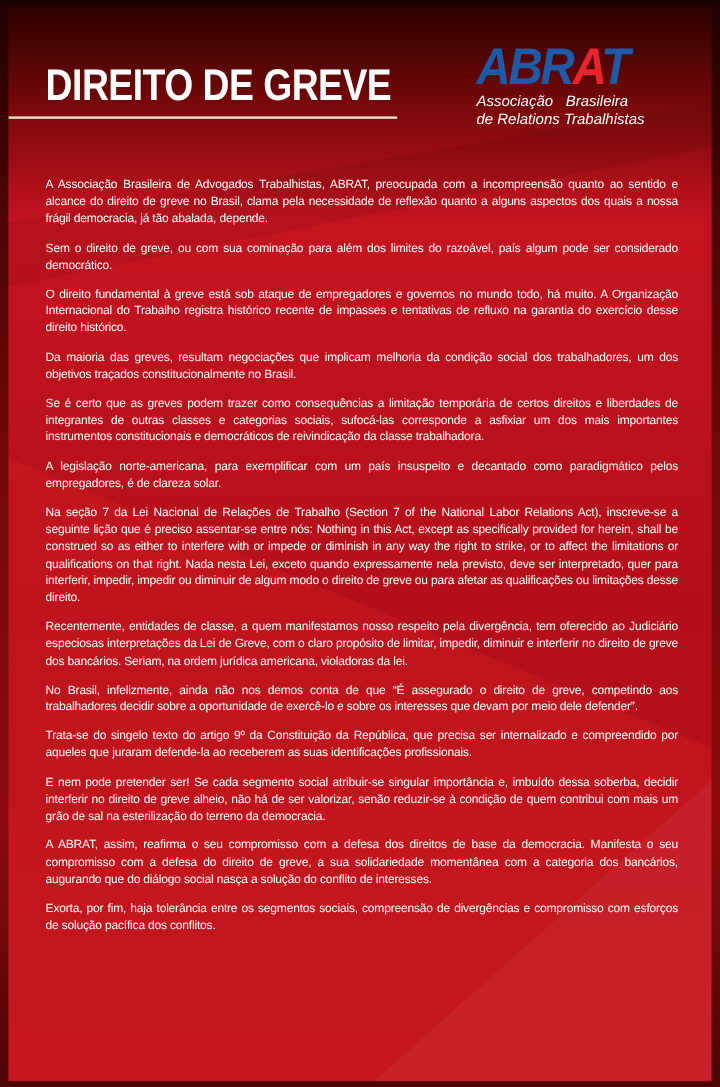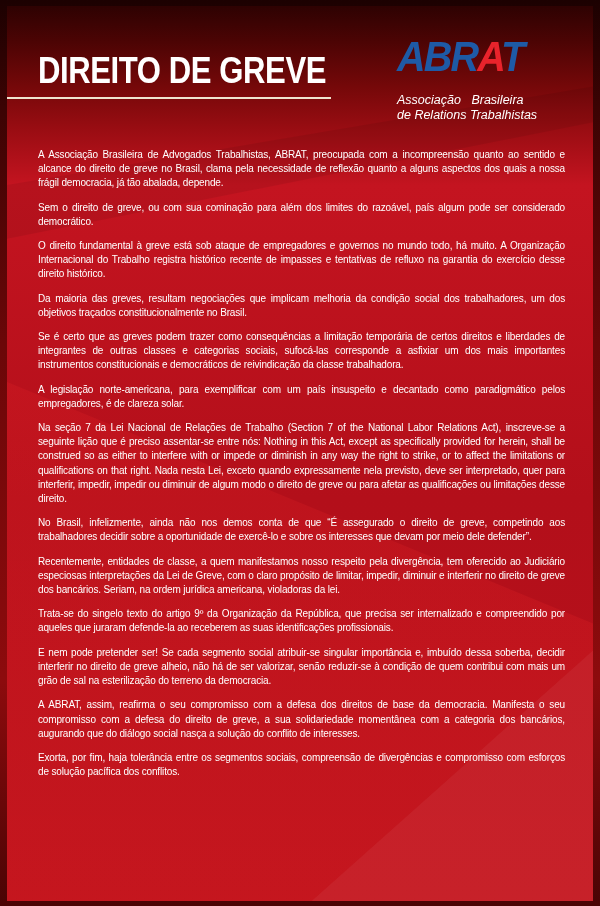--- a/index.html
+++ b/index.html
@@ -63,21 +63,21 @@
     transform:scaleX(0.92);transform-origin:left top;
     white-space:nowrap;
   }
   .lb{color:var(--logo-blue,#1e5aa6);}
   .lr{color:var(--logo-red,#e8232b);}
   .tag{
     font-size:12.5px;font-style:italic;line-height:14.5px;
     color:var(--text-white,#ffffff);
     white-space:nowrap;
   }
-  .tag1{word-spacing:7px;margin-top:19px;}
+  .tag1{word-spacing:7px;margin-top:3px;}
 
   
   .body-text{
     position:absolute;left:31px;right:28px;top:142px;
     color:var(--text-white,#ffffff);
   }
   .body-text p{
     margin:0 0 10px 0;
     font-size:10px;line-height:14.2px;letter-spacing:-0.15px;
     text-align:justify;
@@ -106,21 +106,21 @@
     </header>
 
     <main class="body-text">
         <p>A Associação Brasileira de Advogados Trabalhistas, ABRAT, preocupada com a incompreensão quanto ao sentido e alcance do direito de greve no Brasil, clama pela necessidade de reflexão quanto a alguns aspectos dos quais a nossa frágil democracia, já tão abalada, depende.</p>
         <p>Sem o direito de greve, ou com sua cominação para além dos limites do razoável, país algum pode ser considerado democrático.</p>
         <p>O direito fundamental à greve está sob ataque de empregadores e governos no mundo todo, há muito. A Organização Internacional do Trabalho registra histórico recente de impasses e tentativas de refluxo na garantia do exercício desse direito histórico.</p>
         <p>Da maioria das greves, resultam negociações que implicam melhoria da condição social dos trabalhadores, um dos objetivos traçados constitucionalmente no Brasil.</p>
         <p>Se é certo que as greves podem trazer como consequências a limitação temporária de certos direitos e liberdades de integrantes de outras classes e categorias sociais, sufocá-las corresponde a asfixiar um dos mais importantes instrumentos constitucionais e democráticos de reivindicação da classe trabalhadora.</p>
         <p>A legislação norte-americana, para exemplificar com um país insuspeito e decantado como paradigmático pelos empregadores, é de clareza solar.</p>
         <p>Na seção 7 da Lei Nacional de Relações de Trabalho (Section 7 of the National Labor Relations Act), inscreve-se a seguinte lição que é preciso assentar-se entre nós: Nothing in this Act, except as specifically provided for herein, shall be construed so as either to interfere with or impede or diminish in any way the right to strike, or to affect the limitations or qualifications on that right. Nada nesta Lei, exceto quando expressamente nela previsto, deve ser interpretado, quer para interferir, impedir, impedir ou diminuir de algum modo o direito de greve ou para afetar as qualificações ou limitações desse direito.</p>
+        <p>Recentemente, entidades de classe, a quem manifestamos nosso respeito pela divergência, tem oferecido ao Judiciário especiosas interpretações da Lei de Greve, com o claro propósito de limitar, impedir, diminuir e interferir no direito de greve dos bancários. Seriam, na ordem jurídica americana, violadoras da lei.</p>
         <p>No Brasil, infelizmente, ainda não nos demos conta de que “É assegurado o direito de greve, competindo aos trabalhadores decidir sobre a oportunidade de exercê-lo e sobre os interesses que devam por meio dele defender”.</p>
-        <p>Recentemente, entidades de classe, a quem manifestamos nosso respeito pela divergência, tem oferecido ao Judiciário especiosas interpretações da Lei de Greve, com o claro propósito de limitar, impedir, diminuir e interferir no direito de greve dos bancários. Seriam, na ordem jurídica americana, violadoras da lei.</p>
-        <p>Trata-se do singelo texto do artigo 9º da Organização da República, que precisa ser internalizado e compreendido por aqueles que juraram defende-la ao receberem as suas identificações profissionais.</p>
+        <p>Trata-se do singelo texto do artigo 9º da Constituição da República, que precisa ser internalizado e compreendido por aqueles que juraram defende-la ao receberem as suas identificações profissionais.</p>
         <p>E nem pode pretender ser! Se cada segmento social atribuir-se singular importância e, imbuído dessa soberba, decidir interferir no direito de greve alheio, não há de ser valorizar, senão reduzir-se à condição de quem contribui com mais um grão de sal na esterilização do terreno da democracia.</p>
         <p>A ABRAT, assim, reafirma o seu compromisso com a defesa dos direitos de base da democracia. Manifesta o seu compromisso com a defesa do direito de greve, a sua solidariedade momentânea com a categoria dos bancários, augurando que do diálogo social nasça a solução do conflito de interesses.</p>
         <p>Exorta, por fim, haja tolerância entre os segmentos sociais, compreensão de divergências e compromisso com esforços de solução pacífica dos conflitos.</p>
       </main>
   </div>
 </div>
 
 </body></html>

